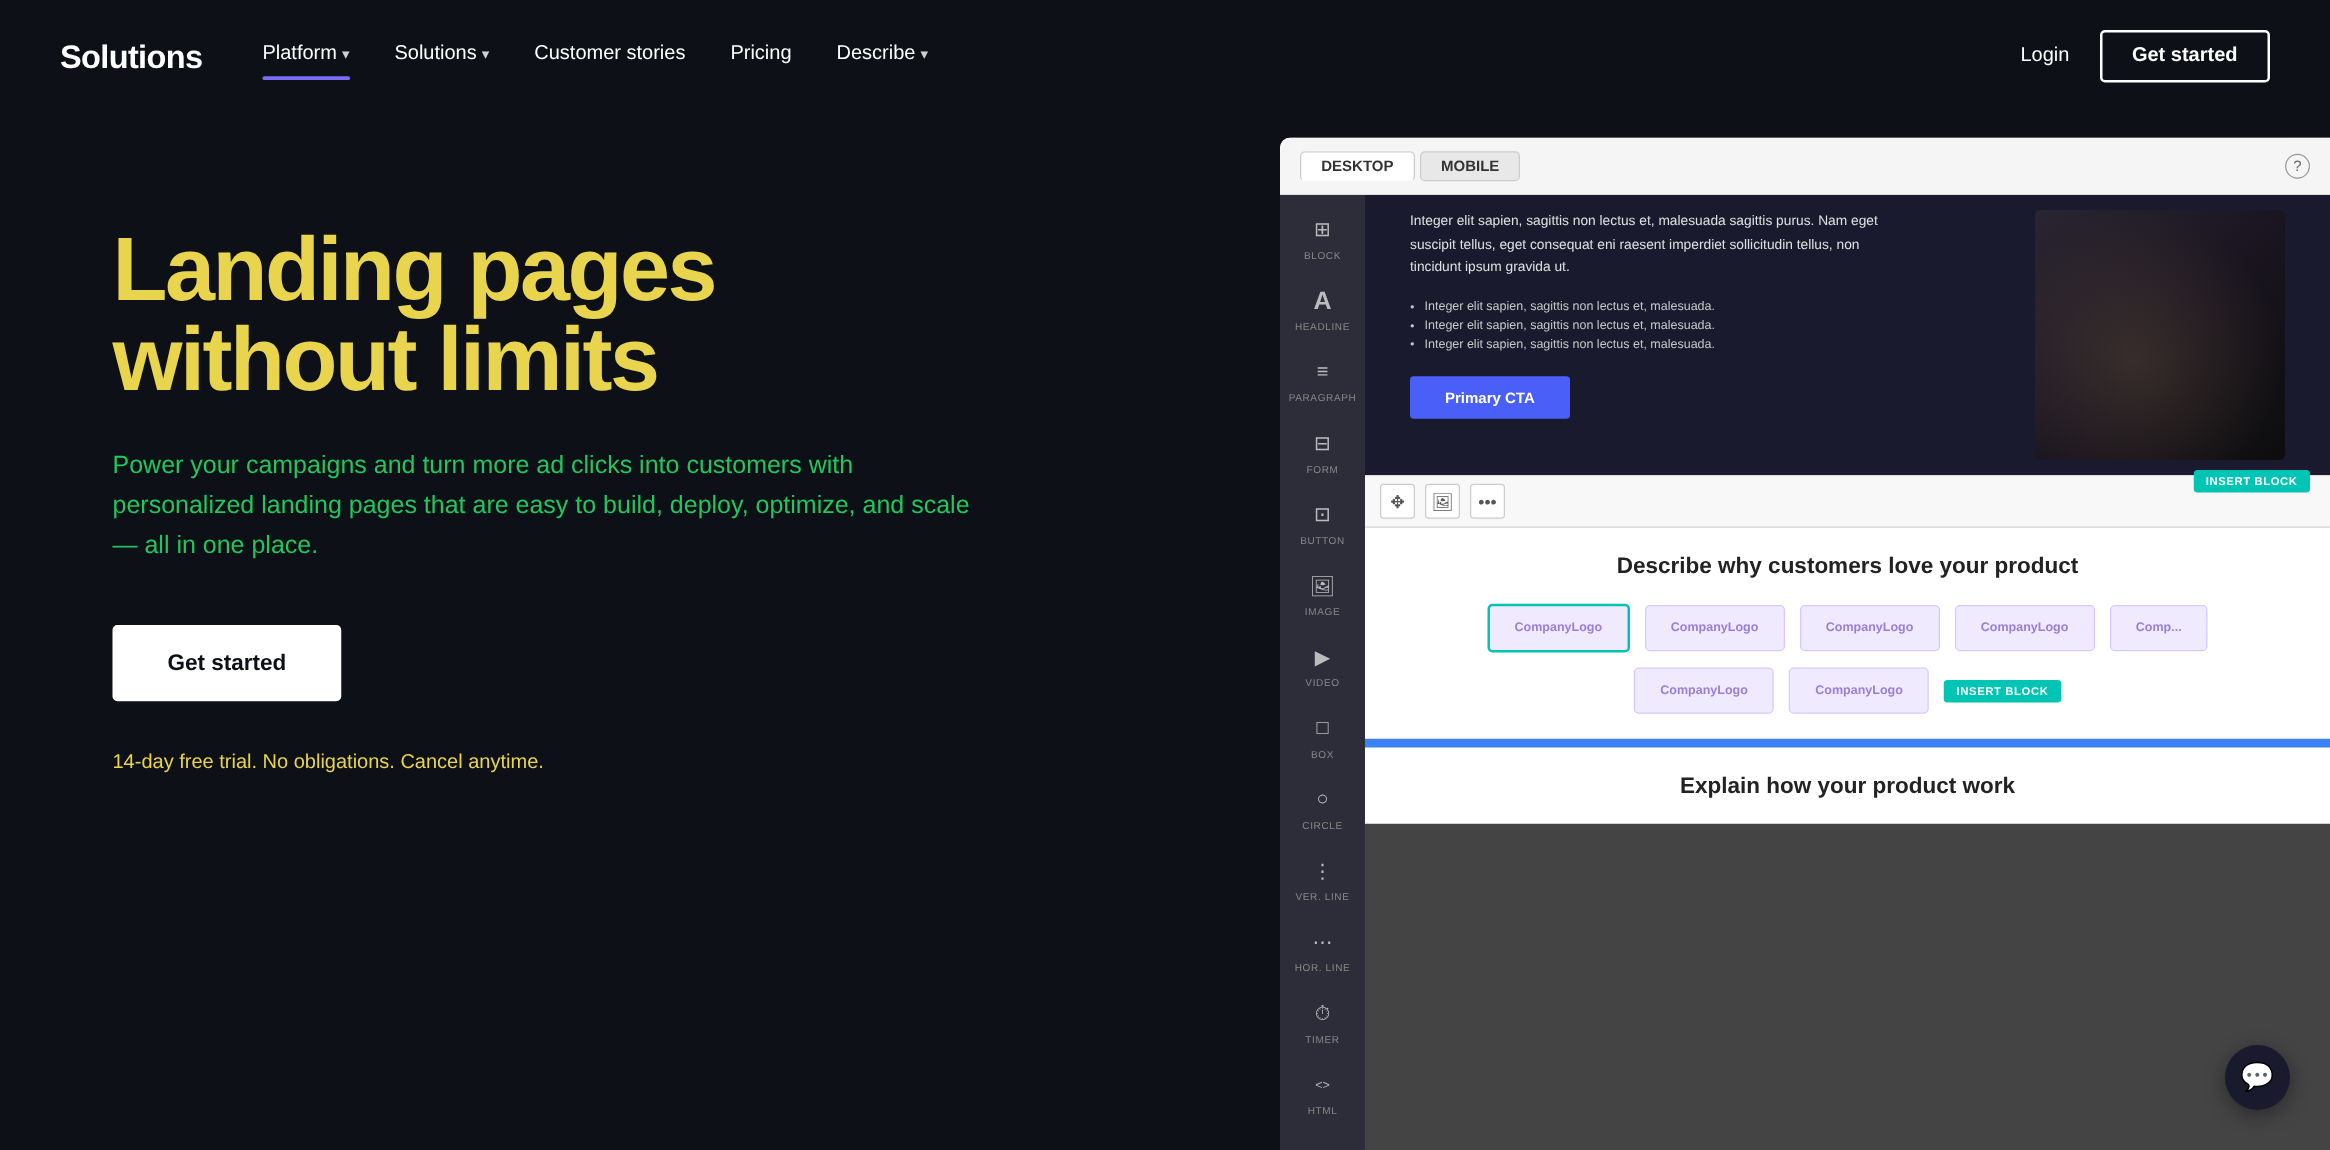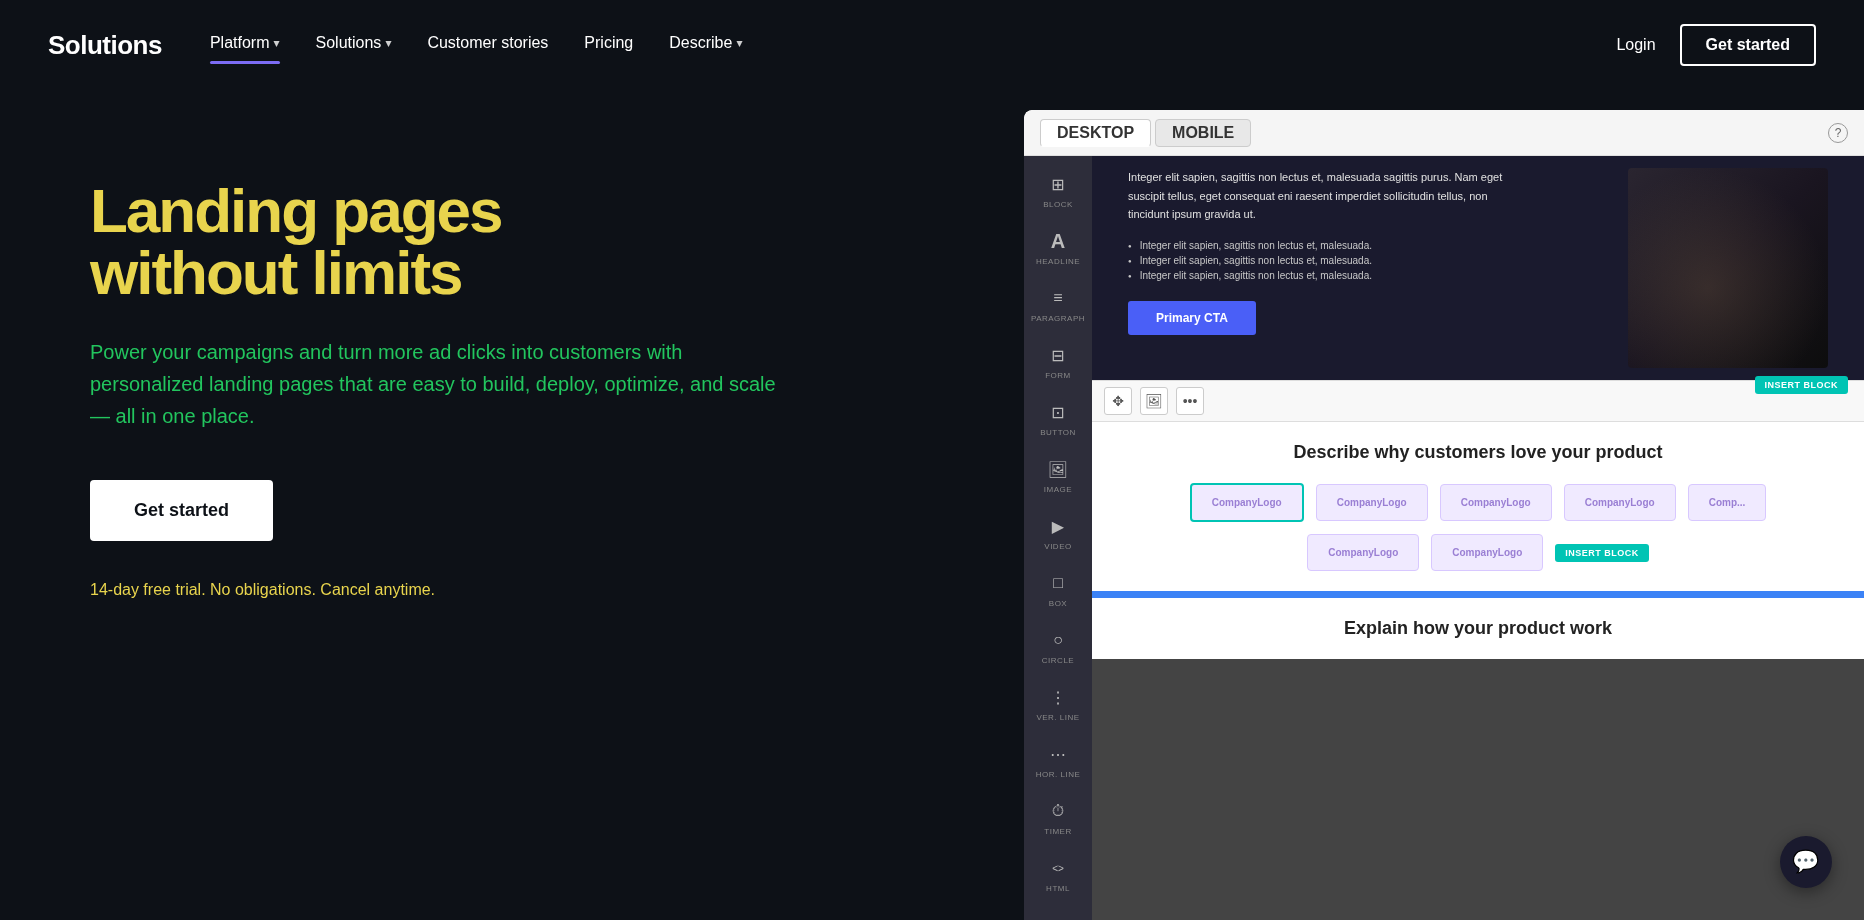--- a/index.html
+++ b/index.html
@@ -93,21 +93,21 @@
       min-height: 830px;
     }
 
     .hero-content {
       flex: 0 0 auto;
       max-width: 820px;
       padding-top: 30px;
     }
 
     .hero-title {
-      font-size: 62px;
+      font-size: 72px;
       font-weight: 800;
       line-height: 1.0;
       color: #e8d44d;
       margin-bottom: 32px;
       letter-spacing: -2px;
     }
 
     .hero-subtitle {
       font-size: 20px;
       line-height: 1.6;
@@ -168,21 +168,21 @@
     }
     .editor-tabs {
       display: flex;
       gap: 4px;
     }
     .editor-tab {
       background: #e8e8e8;
       border: 1px solid #ccc;
       border-radius: 4px;
       padding: 4px 16px;
-      font-size: 16px;
+      font-size: 12px;
       font-weight: 600;
       color: #333;
       cursor: pointer;
     }
     .editor-tab.active {
       background: #fff;
       border-bottom-color: #fff;
     }
     .editor-help {
       width: 20px;

